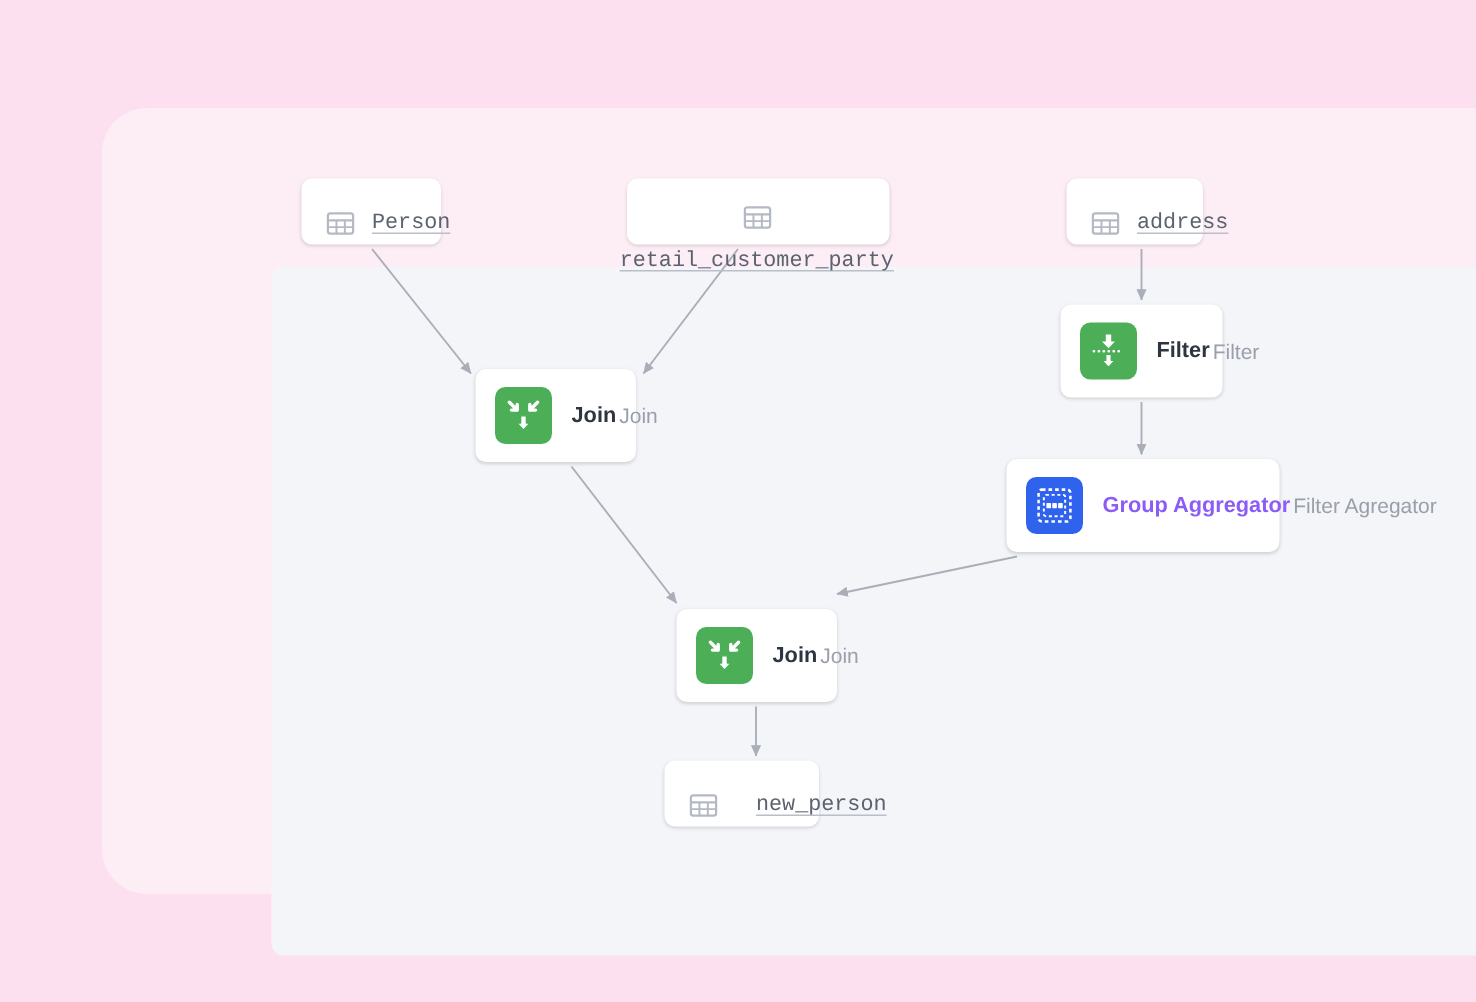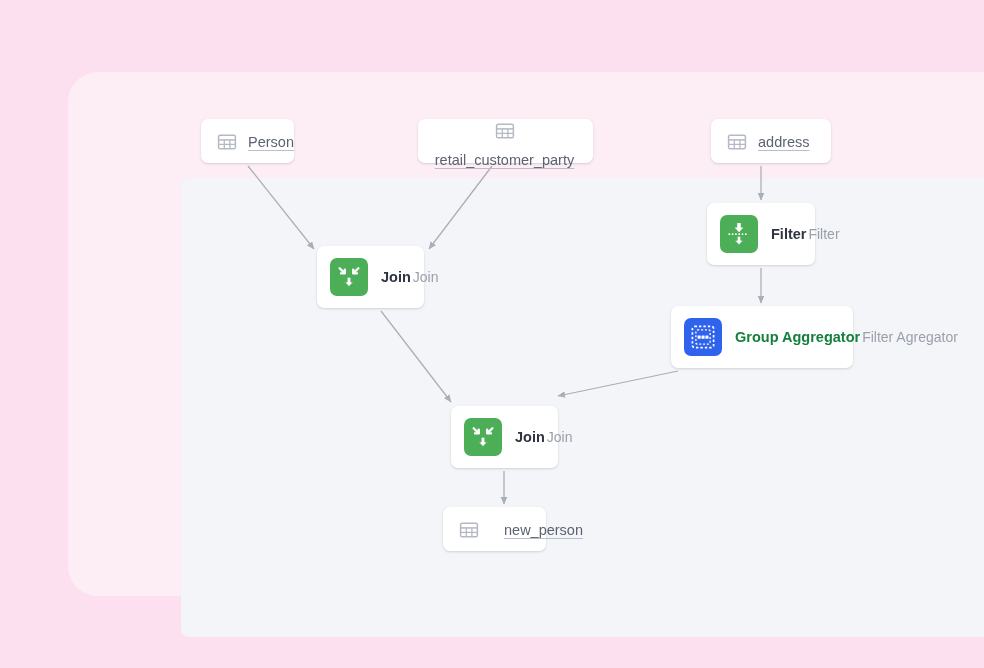--- a/index.html
+++ b/index.html
@@ -61,22 +61,23 @@
     border-radius: 7px;
     box-shadow: 0 1px 3px rgba(16,24,40,0.10),
                 0 1px 2px rgba(16,24,40,0.06);
     display: flex;
     align-items: center;
   }
 
   
   .node-table {
     height: 44px;
-    padding: 2px 18px 0 16px;
+    padding: 16px 18px 0 16px;
     gap: 11px;
+    font-family: Liberation Mono, monospace;
   }
   .node-table .node-label {
     font-size: 14.5px;
     color: #5c6370;
     text-decoration: underline;
     text-decoration-color: #b9bec8;
     text-underline-offset: 3px;
     white-space: nowrap;
   }
 
@@ -156,21 +157,21 @@
     <div class="node node-table" style="left: 418px; top: 119px; width: 175px; height: 44px; flex-direction: column;">
   <svg class="table-icon" width="20" height="20" viewBox="0 0 20 20" xmlns="http://www.w3.org/2000/svg">
     <rect x="1.6" y="3.2" width="16.8" height="13.6" rx="1.6" fill="none" stroke="#b4b9c3" stroke-width="1.5"></rect>
     <line x1="1.6" y1="7.9" x2="18.4" y2="7.9" stroke="#b4b9c3" stroke-width="1.5"></line>
     <line x1="1.6" y1="12.4" x2="18.4" y2="12.4" stroke="#b4b9c3" stroke-width="1.3"></line>
     <line x1="7.3" y1="7.9" x2="7.3" y2="16.8" stroke="#b4b9c3" stroke-width="1.3"></line>
     <line x1="12.9" y1="7.9" x2="12.9" y2="16.8" stroke="#b4b9c3" stroke-width="1.3"></line>
   </svg>
 <span class="node-label" style="color: rgb(92, 99, 112);">retail_customer_party</span>
     </div>
-    <div class="node node-table" style="left: 711px; top: 119px; width: 120px; height: 44px;">
+    <div class="node node-table" style="left: 711px; top: 119px; width: 91px; height: 44px;">
   <svg class="table-icon" width="20" height="20" viewBox="0 0 20 20" xmlns="http://www.w3.org/2000/svg">
     <rect x="1.6" y="3.2" width="16.8" height="13.6" rx="1.6" fill="none" stroke="#b4b9c3" stroke-width="1.5"></rect>
     <line x1="1.6" y1="7.9" x2="18.4" y2="7.9" stroke="#b4b9c3" stroke-width="1.5"></line>
     <line x1="1.6" y1="12.4" x2="18.4" y2="12.4" stroke="#b4b9c3" stroke-width="1.3"></line>
     <line x1="7.3" y1="7.9" x2="7.3" y2="16.8" stroke="#b4b9c3" stroke-width="1.3"></line>
     <line x1="12.9" y1="7.9" x2="12.9" y2="16.8" stroke="#b4b9c3" stroke-width="1.3"></line>
   </svg>
 <span class="node-label" style="color: rgb(92, 99, 112);">address</span>
     </div>
     <div class="node node-op" style="left: 317px; top: 246px; width: 107px; height: 62px;">
@@ -209,21 +210,21 @@
       <div class="icon-tile blue" style="background: rgb(47, 99, 237);">
   <svg width="26" height="26" viewBox="0 0 26 26" xmlns="http://www.w3.org/2000/svg">
     <rect x="2.4" y="2.4" width="21.2" height="21.2" rx="2.2" fill="none" stroke="#ffffff" stroke-width="1.7" stroke-dasharray="2.4 2.0"></rect>
     <rect x="5.9" y="5.9" width="14.2" height="14.2" rx="1.4" fill="none" stroke="#ffffff" stroke-width="1.3" stroke-dasharray="2.0 1.8"></rect>
     <rect x="7.6" y="11.4" width="3.1" height="3.4" rx="0.5" fill="#ffffff"></rect>
     <rect x="11.5" y="11.4" width="3.1" height="3.4" rx="0.5" fill="#ffffff"></rect>
     <rect x="15.4" y="11.4" width="3.1" height="3.4" rx="0.5" fill="#ffffff"></rect>
   </svg>
 </div>
       <div class="node-op-text">
-        <div class="node-op-title" style="color: #15803d;">Group Aggregator</div>
+        <div class="node-op-title" style="color: #8b5cf6;">Group Aggregator</div>
         <div class="node-op-sub" style="color: rgb(154, 160, 171);">Filter Agregator</div>
       </div>
     </div>
     <div class="node node-op" style="left: 451px; top: 406px; width: 107px; height: 62px;">
       <div class="icon-tile green" style="background: rgb(76, 175, 88);">
   <svg width="26" height="26" viewBox="0 0 26 26" xmlns="http://www.w3.org/2000/svg">
 
     <path d="M3.6 4.2 L8.8 9.4 M8.8 9.4 L8.8 5.6 M8.8 9.4 L5.0 9.4" stroke="#ffffff" stroke-width="2.3" stroke-linecap="round" stroke-linejoin="round" fill="none"></path>
 
     <path d="M22.4 4.2 L17.2 9.4 M17.2 9.4 L17.2 5.6 M17.2 9.4 L21.0 9.4" stroke="#ffffff" stroke-width="2.3" stroke-linecap="round" stroke-linejoin="round" fill="none"></path>

